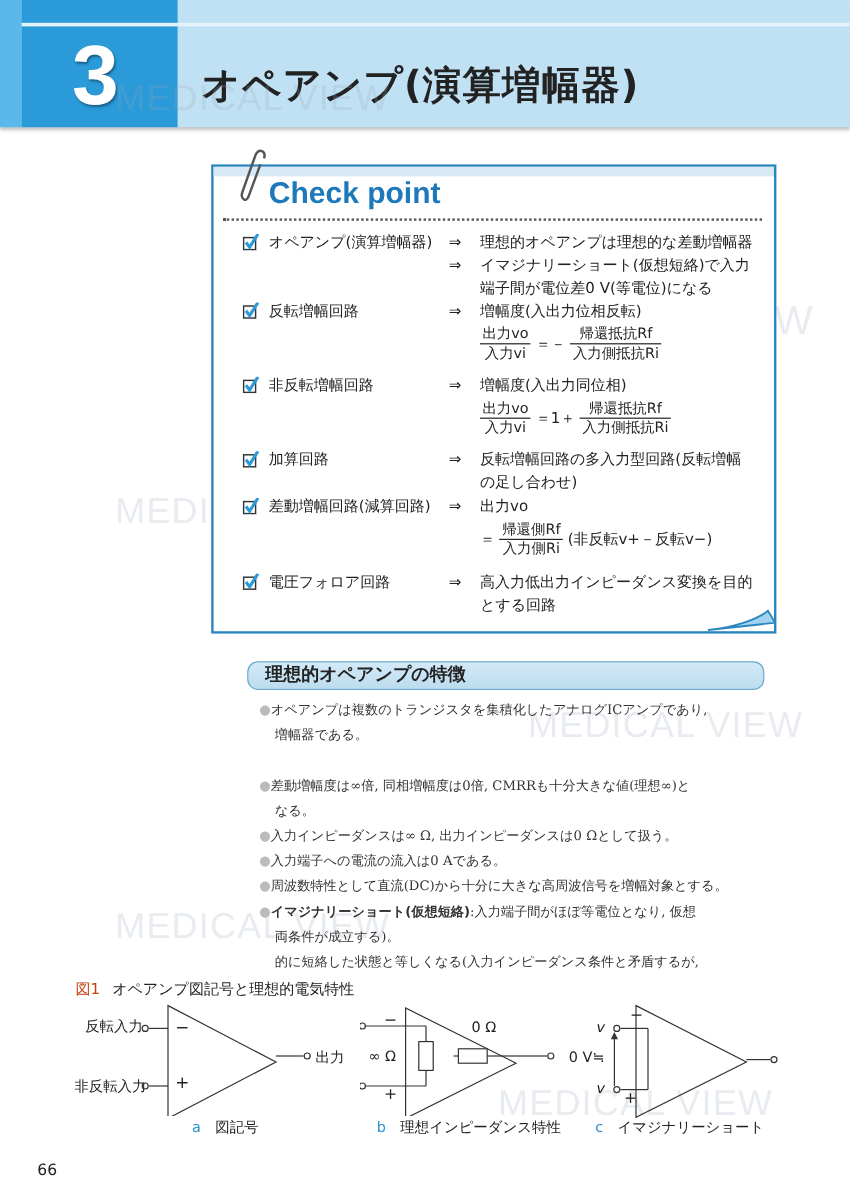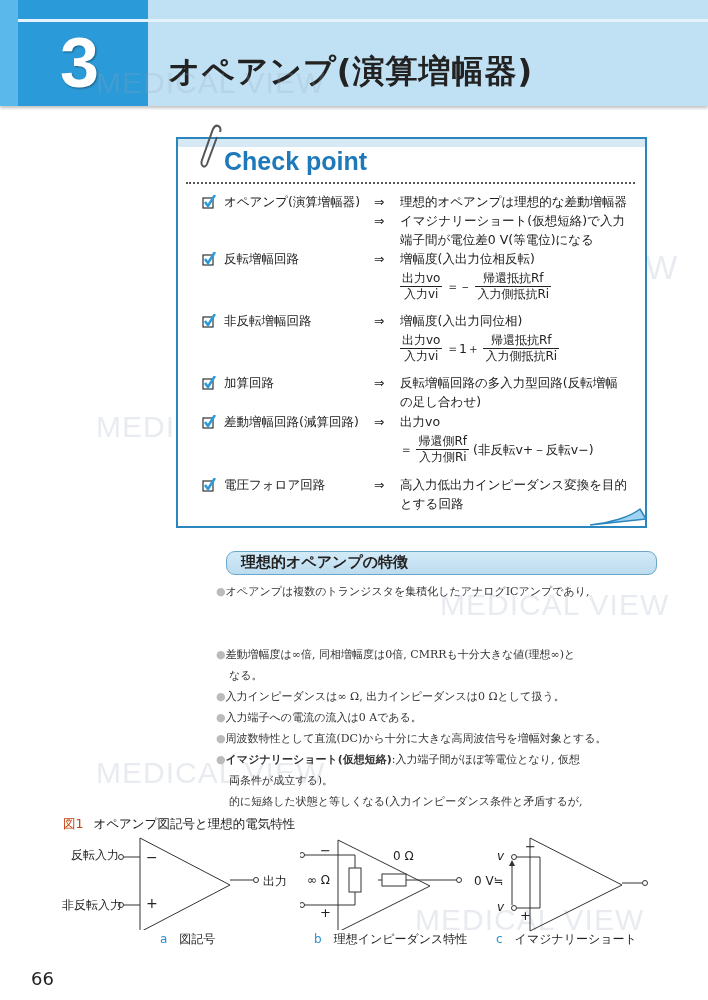--- a/index.html
+++ b/index.html
@@ -22,32 +22,32 @@
   .chk { position:absolute; left:24px; width:14px; height:14px; }
   .lbl { position:absolute; left:46px; }
   .arr { position:absolute; left:196px; }
   .desc { position:absolute; left:222px; width:235px; }
   .frac { display:inline-block; vertical-align:middle; text-align:center; font-size:12px; line-height:15px; }
   .frac .n { border-bottom:1px solid #222; padding:0 2px; }
   .frac .d { padding:0 2px; }
   .eq { font-size:12.5px; vertical-align:middle; }
   .curl { position:absolute; left:590px; top:505px; }
 
-  .feat-h { position:absolute; left:226px; top:551px; width:429px; height:22px; border:1px solid #6aa6cc; border-radius:9px; background:linear-gradient(#d3eaf7,#bcdcef); }
+  .feat-h { position:absolute; left:206px; top:551px; width:429px; height:22px; border:1px solid #6aa6cc; border-radius:9px; background:linear-gradient(#d3eaf7,#bcdcef); }
   .feat-h span { position:absolute; left:14px; top:1px; font-size:15px; font-weight:bold; color:#222; }
   .bul { position:absolute; left:216px; width:432px; font-family:"DejaVu Serif", serif; font-size:11px; line-height:21px; color:#333; }
   .bul .dot { color:#bbb; }
   .bul .ind { padding-left:13px; display:block; }
   .bul b { font-family:"DejaVu Sans", sans-serif; }
 
   .fig-cap { position:absolute; left:63px; top:816px; font-size:12.5px; }
   .fig-cap .fn { color:#c2410c; margin-right:10px; }
   .sub { position:absolute; font-size:12px; top:931px; }
   .sub .l { color:#2a8fd0; margin-right:12px; }
-  .pg { position:absolute; left:31px; top:968px; font-size:18px; }
+  .pg { position:absolute; left:31px; top:968px; font-size:13px; }
   .t { position:absolute; font-size:12px; }
 </style>
 </head>
 <body>
 
 <div class="hdr">
   <div class="hdr-strip"></div>
   <div class="hdr-num-bg"></div>
   <div class="hdr-line"></div>
   <div class="hdr-num">3</div>
@@ -163,20 +163,21 @@
 <svg class="curl" width="56" height="22" viewBox="0 0 56 22">
   <path d="M0 20 C 20 18, 40 12, 50 4 L 56 14 L 0 20 Z" fill="#9fd3f1" stroke="#2c86be" stroke-width="1.5"></path>
 </svg>
 
 <div class="feat-h">
   <span>理想的オペアンプの特徴</span>
 </div>
 
 <div class="bul" style="top:581px;">
   <span class="dot">●</span><span>オペアンプは複数のトランジスタを集積化したアナログICアンプであり,</span>
+  <span class="ind">増幅器である。</span>
 </div>
 <div class="bul" style="top:644px;">
   <span class="dot">●</span><span>差動増幅度は∞倍, 同相増幅度は0倍, CMRRも十分大きな値(理想∞)と</span>
   <span class="ind">なる。</span>
 </div>
 <div class="bul" style="top:686px;">
   <span class="dot">●</span><span>入力インピーダンスは∞ Ω, 出力インピーダンスは0 Ωとして扱う。</span>
 </div>
 <div class="bul" style="top:707px;">
   <span class="dot">●</span><span>入力端子への電流の流入は0 Aである。</span>

